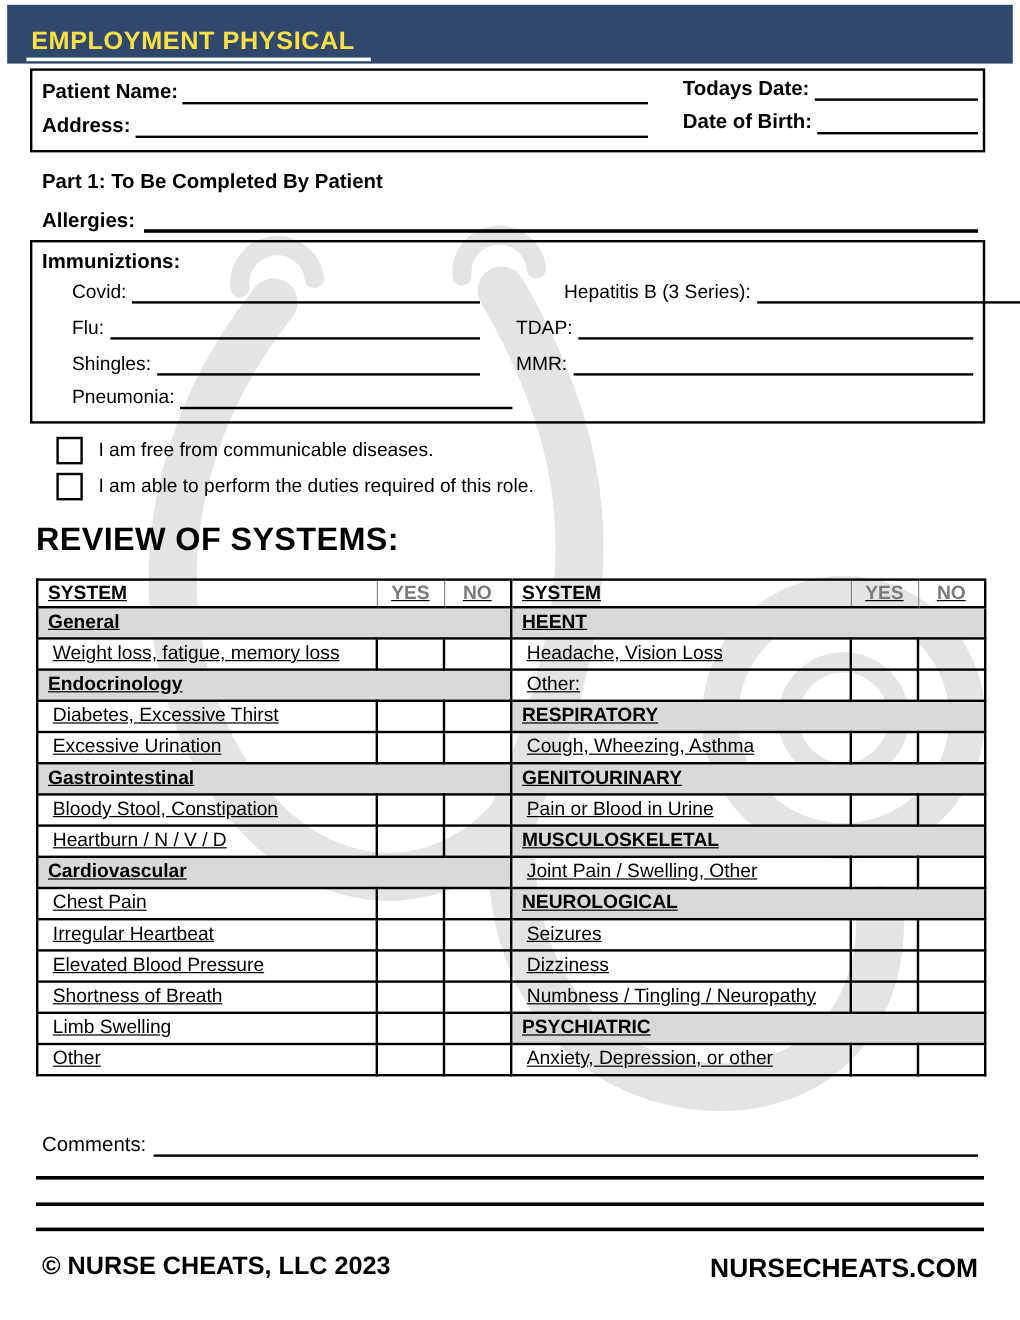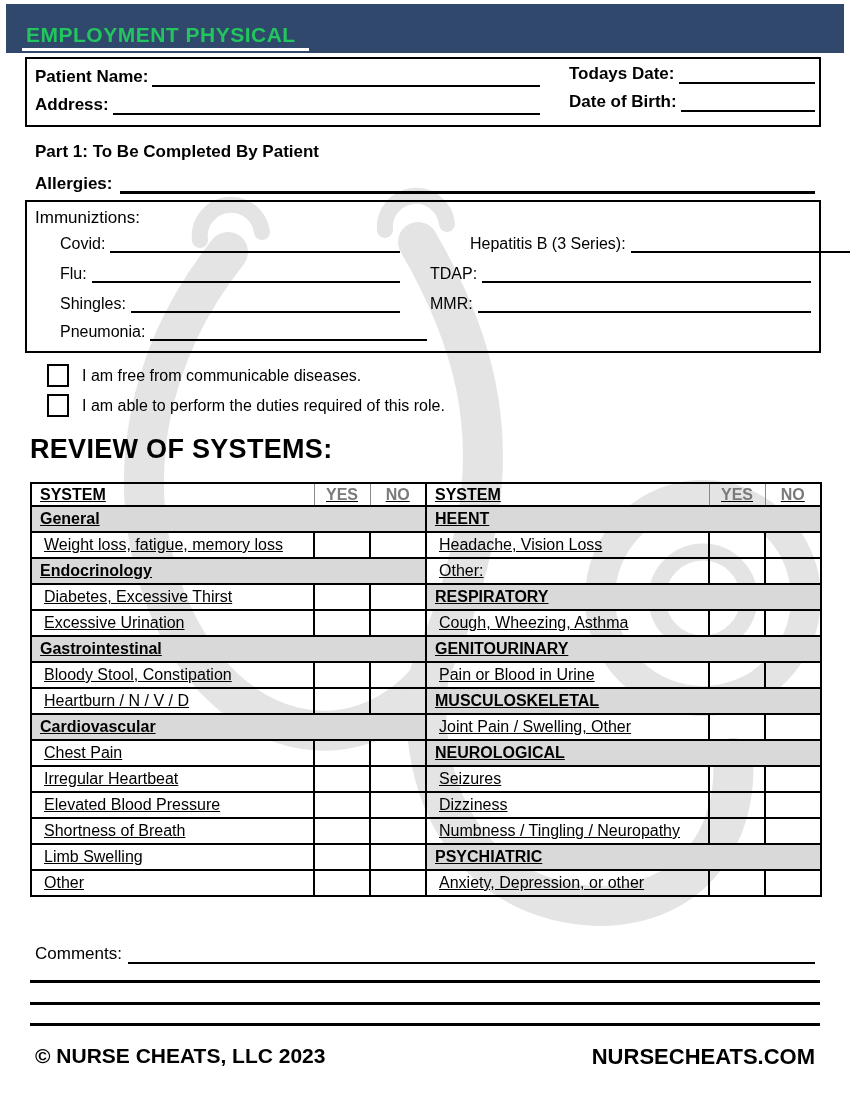--- a/index.html
+++ b/index.html
@@ -2,42 +2,42 @@
 <html><head>
 <meta charset="utf-8">
 <style>
   * { margin:0; padding:0; box-sizing:border-box; }
   body { background:#fff; font-family:"Liberation Sans", sans-serif; color:#000; }
   .page { position:relative; width:850px; height:1100px; background:#fff; overflow:hidden; }
   .watermark { position:absolute; left:0; top:0; z-index:0; }
 
   
   .topbar { position:absolute; left:6px; top:4px; width:838px; height:49px; background:#2f486b; z-index:1; }
-  .topbar h1 { position:absolute; left:20px; bottom:6px; font-size:21px; font-weight:bold; color:#22c55e; letter-spacing:.5px; }
+  .topbar h1 { position:absolute; left:20px; bottom:6px; font-size:21px; font-weight:bold; color:#fde047; letter-spacing:.5px; }
   .title-underline { position:absolute; left:16px; bottom:2px; width:287px; height:3px; background:#fff; }
 
   
   .patient-box { position:absolute; left:25px; top:57px; width:796px; height:70px; border:2px solid #000; z-index:1; background:transparent; }
   .pf { position:absolute; display:flex; align-items:flex-end;justify-content:flex-end; }
   .pf .lbl { font-size:17px; font-weight:bold; white-space:nowrap; padding-right:4px; }
   .pf .line { flex:1; border-bottom:2px solid #000; height:20px; }
   #pf-name { left:8px;  top:8px;  width:505px; }
   #pf-date { left:542px; top:5px;  width:246px; }
   #pf-addr { left:8px;  top:36px; width:505px; }
   #pf-dob  { left:542px; top:33px; width:246px; }
 
   .part1 { position:absolute; left:35px; top:142px; font-size:17px; font-weight:bold; z-index:1; }
 
   .allergies { position:absolute; left:35px; top:174px; width:780px; display:flex; align-items:flex-end; z-index:1; }
   .allergies .lbl { font-size:17px; font-weight:bold; padding-right:8px; white-space:nowrap; }
   .allergies .line { flex:1; border-bottom:3px solid #000; height:20px; }
 
   
   .imm-box { position:absolute; left:25px; top:200px; width:796px; height:153px; border:2px solid #000; z-index:1; background:transparent; }
-  .imm-title { position:absolute; left:8px; top:6px; font-size:17px; font-weight:normal;text-align:right; }
+  .imm-title { position:absolute; left:8px; top:6px; font-size:17px; font-weight:bold;text-align:right; }
   .imf { position:absolute; display:flex; align-items:flex-end; }
   .imf .lbl { font-size:16px; white-space:nowrap; padding-right:5px;text-align:center; }
   .imf .line { flex:1; border-bottom:2px solid #000; height:19px; }
   #imf-covid     { left:33px;  top:32px;  width:340px; }
   #imf-flu       { left:33px;  top:62px;  width:340px; }
   #imf-shingles  { left:33px;  top:92px;  width:340px; }
   #imf-pneumonia { left:33px;  top:120px; width:367px; }
   #imf-hepb      { left:403px; top:32px;  width:381px;margin-left:40px; }
   #imf-tdap      { left:403px; top:62px;  width:381px; }
   #imf-mmr       { left:403px; top:92px;  width:381px; }

